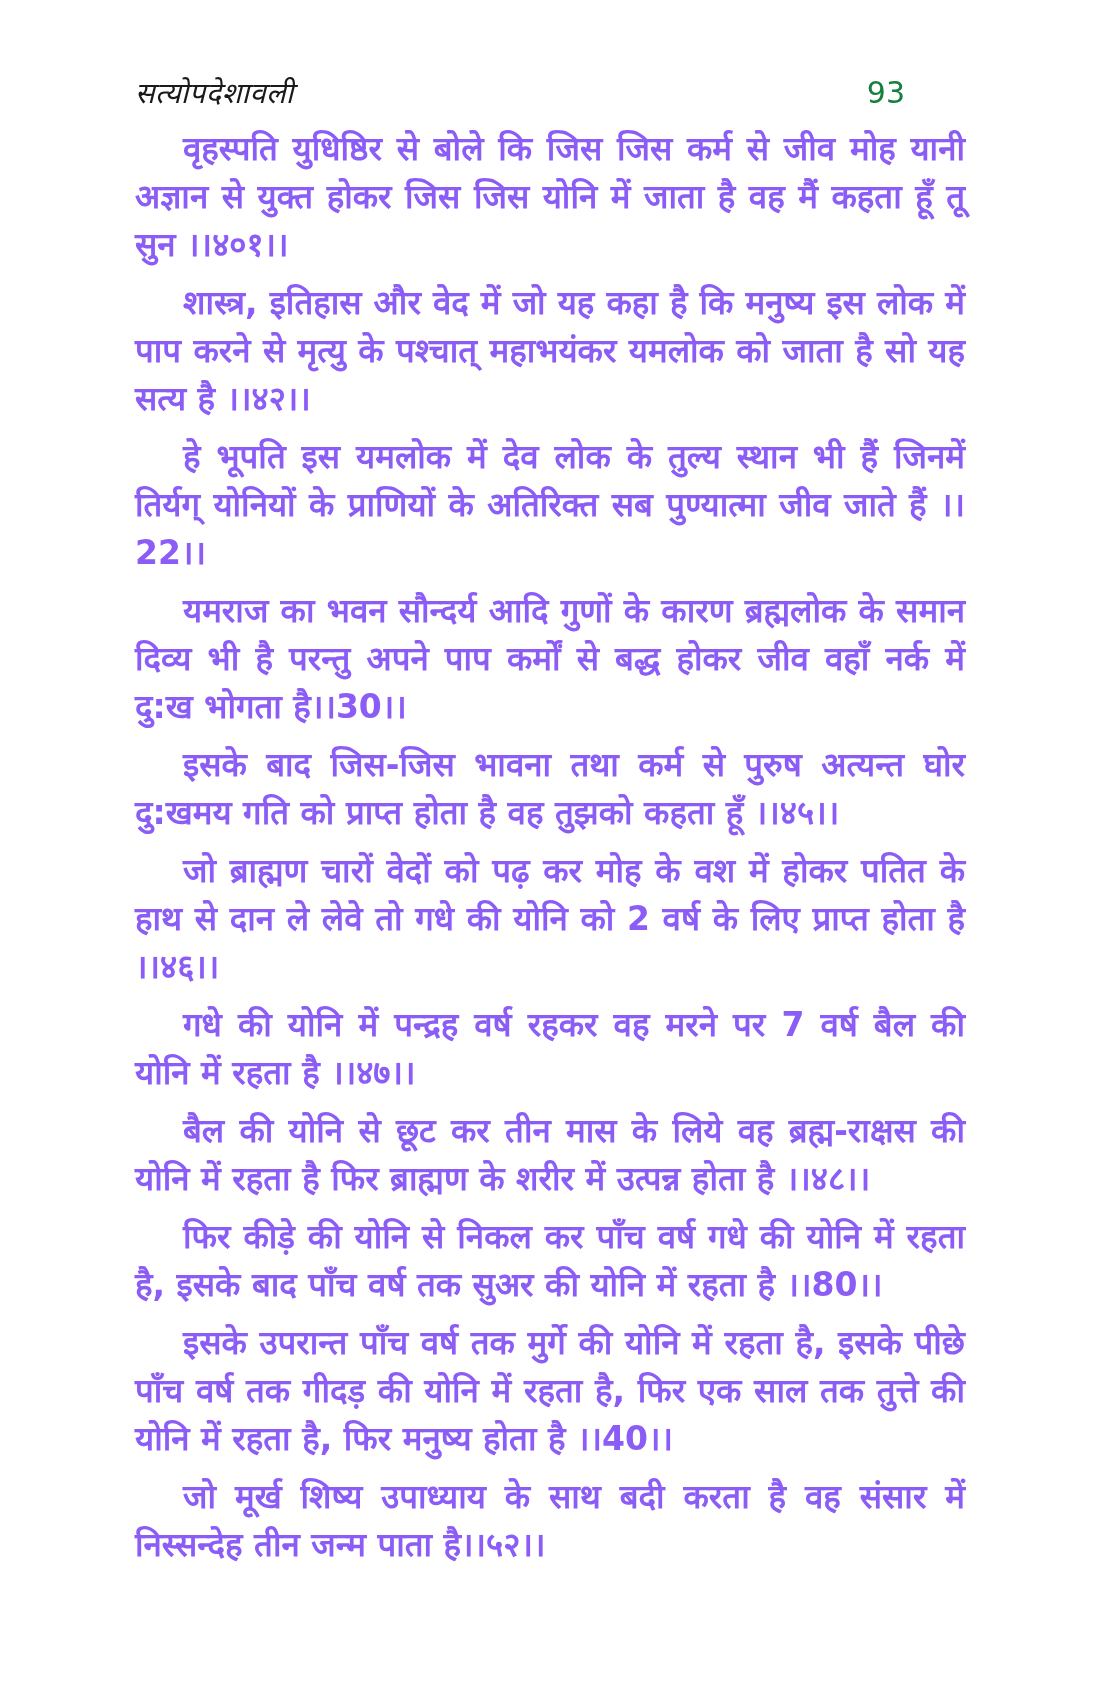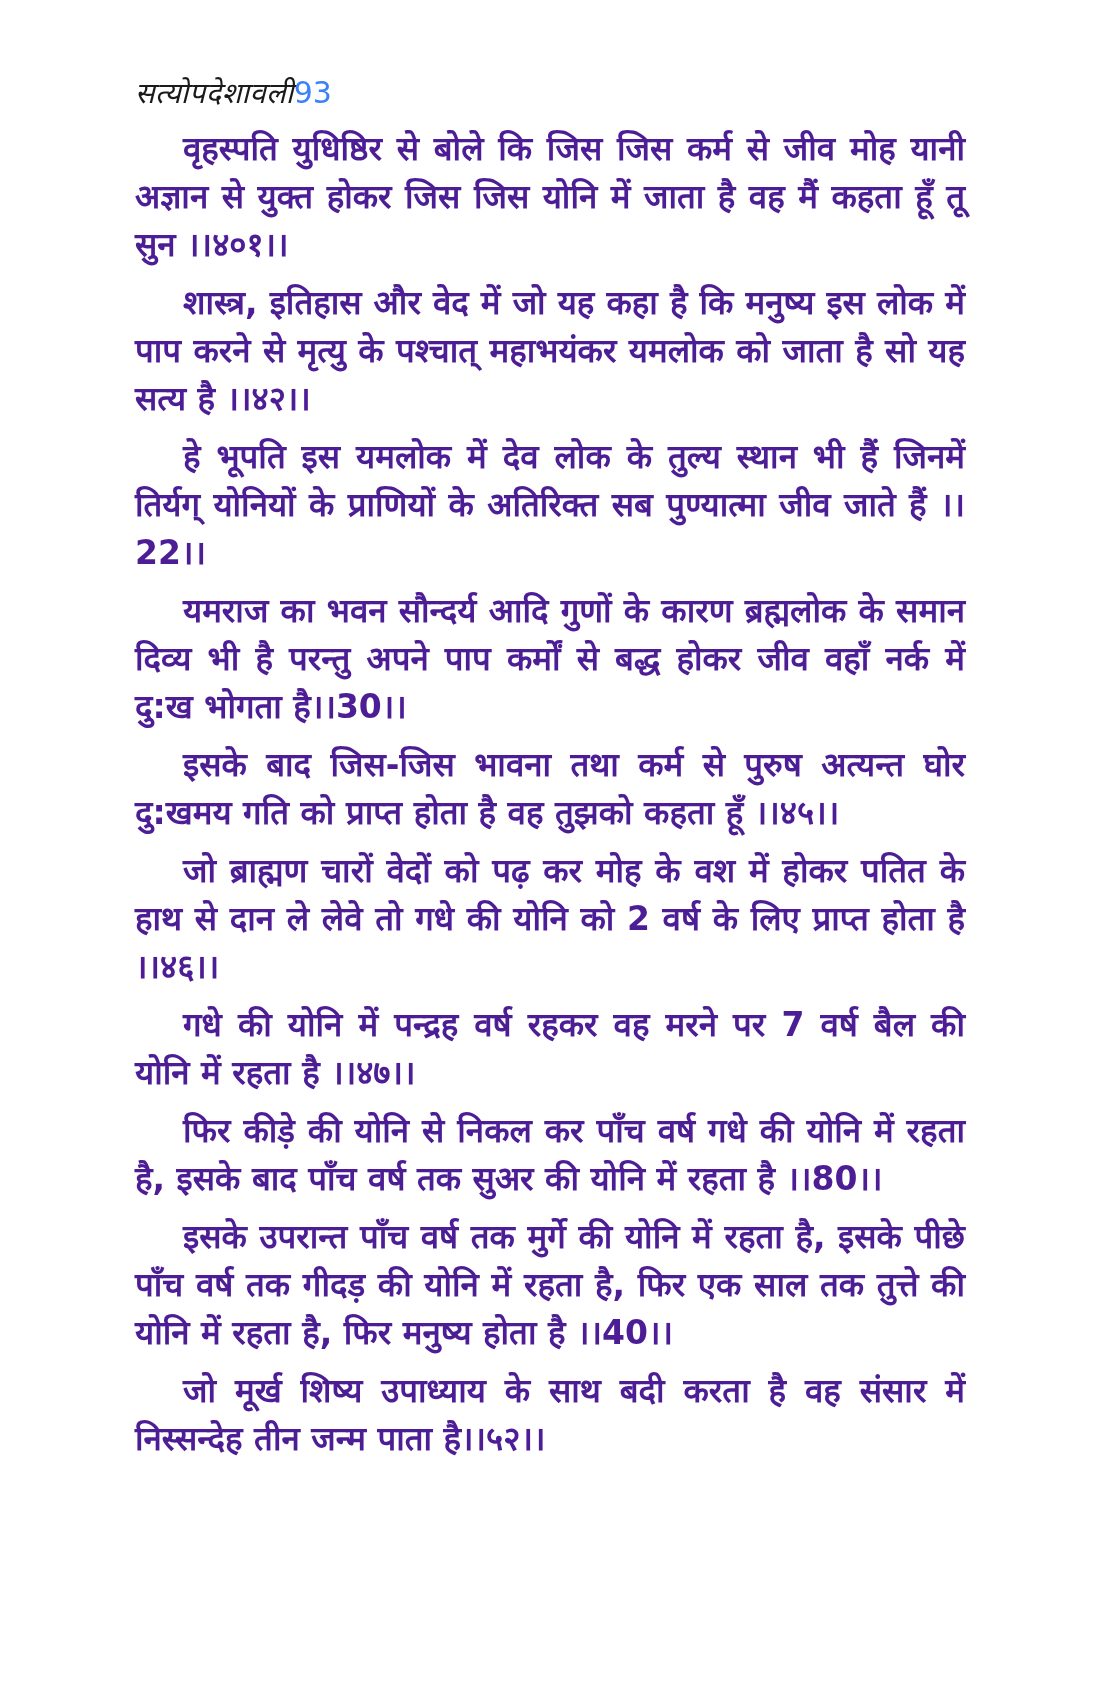--- a/index.html
+++ b/index.html
@@ -13,63 +13,65 @@
     height: 1700px;
     background: #ffffff;
     box-sizing: border-box;
     padding: 72px 135px 0 135px;
     font-family: "DejaVu Sans", "Liberation Sans", sans-serif;
     color: #111111;
     overflow: hidden;
   }
   .running-header {
     display: flex;
+    justify-content: space-between;
     align-items: baseline;
     margin-bottom: 14px;
   }
   .running-header .title {
     font-size: 29px;
     font-weight: 400;
     font-style: italic;
     letter-spacing: 0.5px;
     color: #1a1a1a;
   }
   .running-header .page-number {
     font-size: 30px;
     font-weight: 400;
-    color: #3b82f6;
+    color: #15803d;
     margin-right: 60px;
     font-style: normal;
   }
   .body-text p {
     margin: 0 0 10px 0;
     font-size: 33px;
     line-height: 48px;
     font-weight: 700;
     text-align: justify;
     text-indent: 48px;
-    color: #4c1d95;
+    color: #8b5cf6;
   }
 </style>
 </head>
 <body>
 
 <div class="page">
 
   <div class="running-header">
     <span class="title">सत्योपदेशावली</span>
     <span class="page-number">93</span>
   </div>
 
   <div class="body-text">
     <p>वृहस्पति युधिष्ठिर से बोले कि जिस जिस कर्म से जीव मोह यानी अज्ञान से युक्त होकर जिस जिस योनि में जाता है वह मैं कहता हूँ तू सुन ।।४०१।।</p>
     <p>शास्त्र, इतिहास और वेद में जो यह कहा है कि मनुष्य इस लोक में पाप करने से मृत्यु के पश्चात् महाभयंकर यमलोक को जाता है सो यह सत्य है ।।४२।।</p>
     <p>हे भूपति इस यमलोक में देव लोक के तुल्य स्थान भी हैं जिनमें तिर्यग् योनियों के प्राणियों के अतिरिक्त सब पुण्यात्मा जीव जाते हैं ।।22।।</p>
     <p>यमराज का भवन सौन्दर्य आदि गुणों के कारण ब्रह्मलोक के समान दिव्य भी है परन्तु अपने पाप कर्मों से बद्ध होकर जीव वहाँ नर्क में दु:ख भोगता है।।30।।</p>
     <p>इसके बाद जिस-जिस भावना तथा कर्म से पुरुष अत्यन्त घोर दु:खमय गति को प्राप्त होता है वह तुझको कहता हूँ ।।४५।।</p>
     <p>जो ब्राह्मण चारों वेदों को पढ़ कर मोह के वश में होकर पतित के हाथ से दान ले लेवे तो गधे की योनि को 2 वर्ष के लिए प्राप्त होता है ।।४६।।</p>
     <p>गधे की योनि में पन्द्रह वर्ष रहकर वह मरने पर 7 वर्ष बैल की योनि में रहता है ।।४७।।</p>
+    <p>बैल की योनि से छूट कर तीन मास के लिये वह ब्रह्म-राक्षस की योनि में रहता है फिर ब्राह्मण के शरीर में उत्पन्न होता है ।।४८।।</p>
     <p>फिर कीड़े की योनि से निकल कर पाँच वर्ष गधे की योनि में रहता है, इसके बाद पाँच वर्ष तक सुअर की योनि में रहता है ।।80।।</p>
     <p>इसके उपरान्त पाँच वर्ष तक मुर्गे की योनि में रहता है, इसके पीछे पाँच वर्ष तक गीदड़ की योनि में रहता है, फिर एक साल तक तुत्ते की योनि में रहता है, फिर मनुष्य होता है ।।40।।</p>
     <p>जो मूर्ख शिष्य उपाध्याय के साथ बदी करता है वह संसार में निस्सन्देह तीन जन्म पाता है।।५२।।</p>
   </div>
 
 </div>
 
 </body></html>

